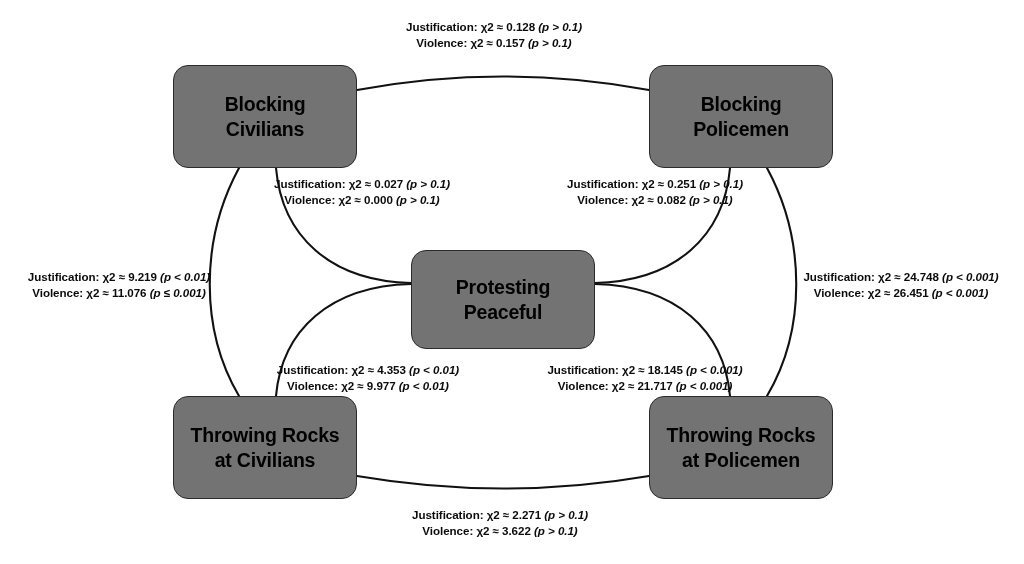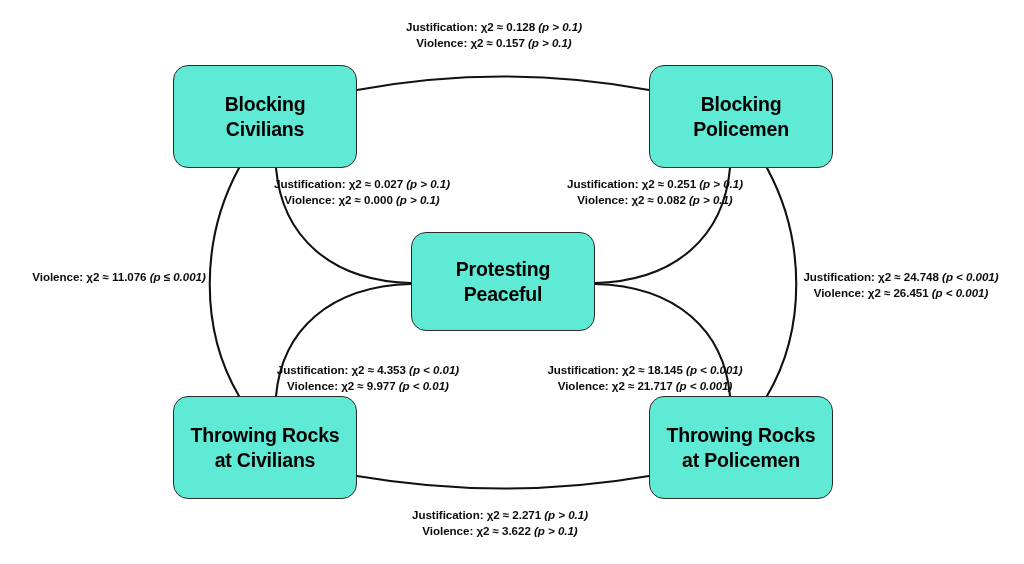--- a/index.html
+++ b/index.html
@@ -23,21 +23,21 @@
     left: 0;
     top: 0;
     width: 1024px;
     height: 564px;
   }
   .node {
     position: absolute;
     box-sizing: border-box;
     border: 1.6px solid #2b2b2b;
     border-radius: 15px;
-    background: #5eead4;
+    background: #737373;
     display: flex;
     align-items: center;
     justify-content: center;
     text-align: center;
     color: #000000;
     font-weight: bold;
     font-size: 19.5px;
     line-height: 1.28;
     letter-spacing: -0.2px;
     z-index: 3;
@@ -96,21 +96,21 @@
   <div class="node" style="left:173px; top:65px; width:184px; height:103px;">
     <span class="node-label">Blocking
 Civilians</span>
   </div>
 
   <div class="node" style="left:649px; top:65px; width:184px; height:103px;">
     <span class="node-label">Blocking
 Policemen</span>
   </div>
 
-  <div class="node" style="left:411px; top:232px; width:184px; height:99px;">
+  <div class="node" style="left:411px; top:250px; width:184px; height:99px;">
     <span class="node-label">Protesting
 Peaceful</span>
   </div>
 
   <div class="node" style="left:173px; top:396px; width:184px; height:103px;">
     <span class="node-label">Throwing Rocks
 at Civilians</span>
   </div>
 
   <div class="node" style="left:649px; top:396px; width:184px; height:103px;">
@@ -152,20 +152,25 @@
     </span>
     <span class="row">
       <span>Violence:</span>
       <span class="chi">χ2 ≈ 0.082</span>
       <i>(p &gt; 0.1)</i>
     </span>
   </div>
 
   <div class="edge-label" style="left:119px; top:269px; transform:translateX(-50%);">
     <span class="row">
+      <span>Justification:</span>
+      <span class="chi">χ2 ≈ 9.219</span>
+      <i>(p &lt; 0.01)</i>
+    </span>
+    <span class="row">
       <span>Violence:</span>
       <span class="chi">χ2 ≈ 11.076</span>
       <i>(p ≤ 0.001)</i>
     </span>
   </div>
 
   <div class="edge-label" style="left:901px; top:269px; transform:translateX(-50%);">
     <span class="row">
       <span>Justification:</span>
       <span class="chi">χ2 ≈ 24.748</span>

